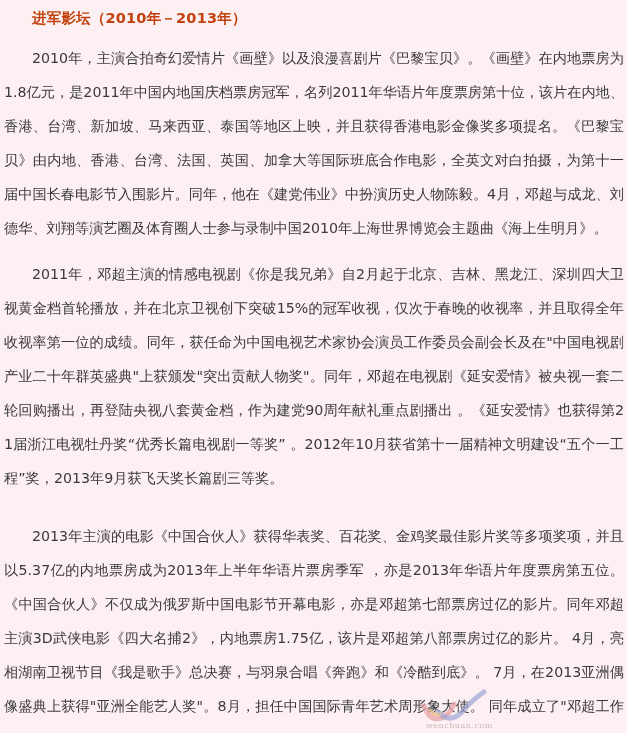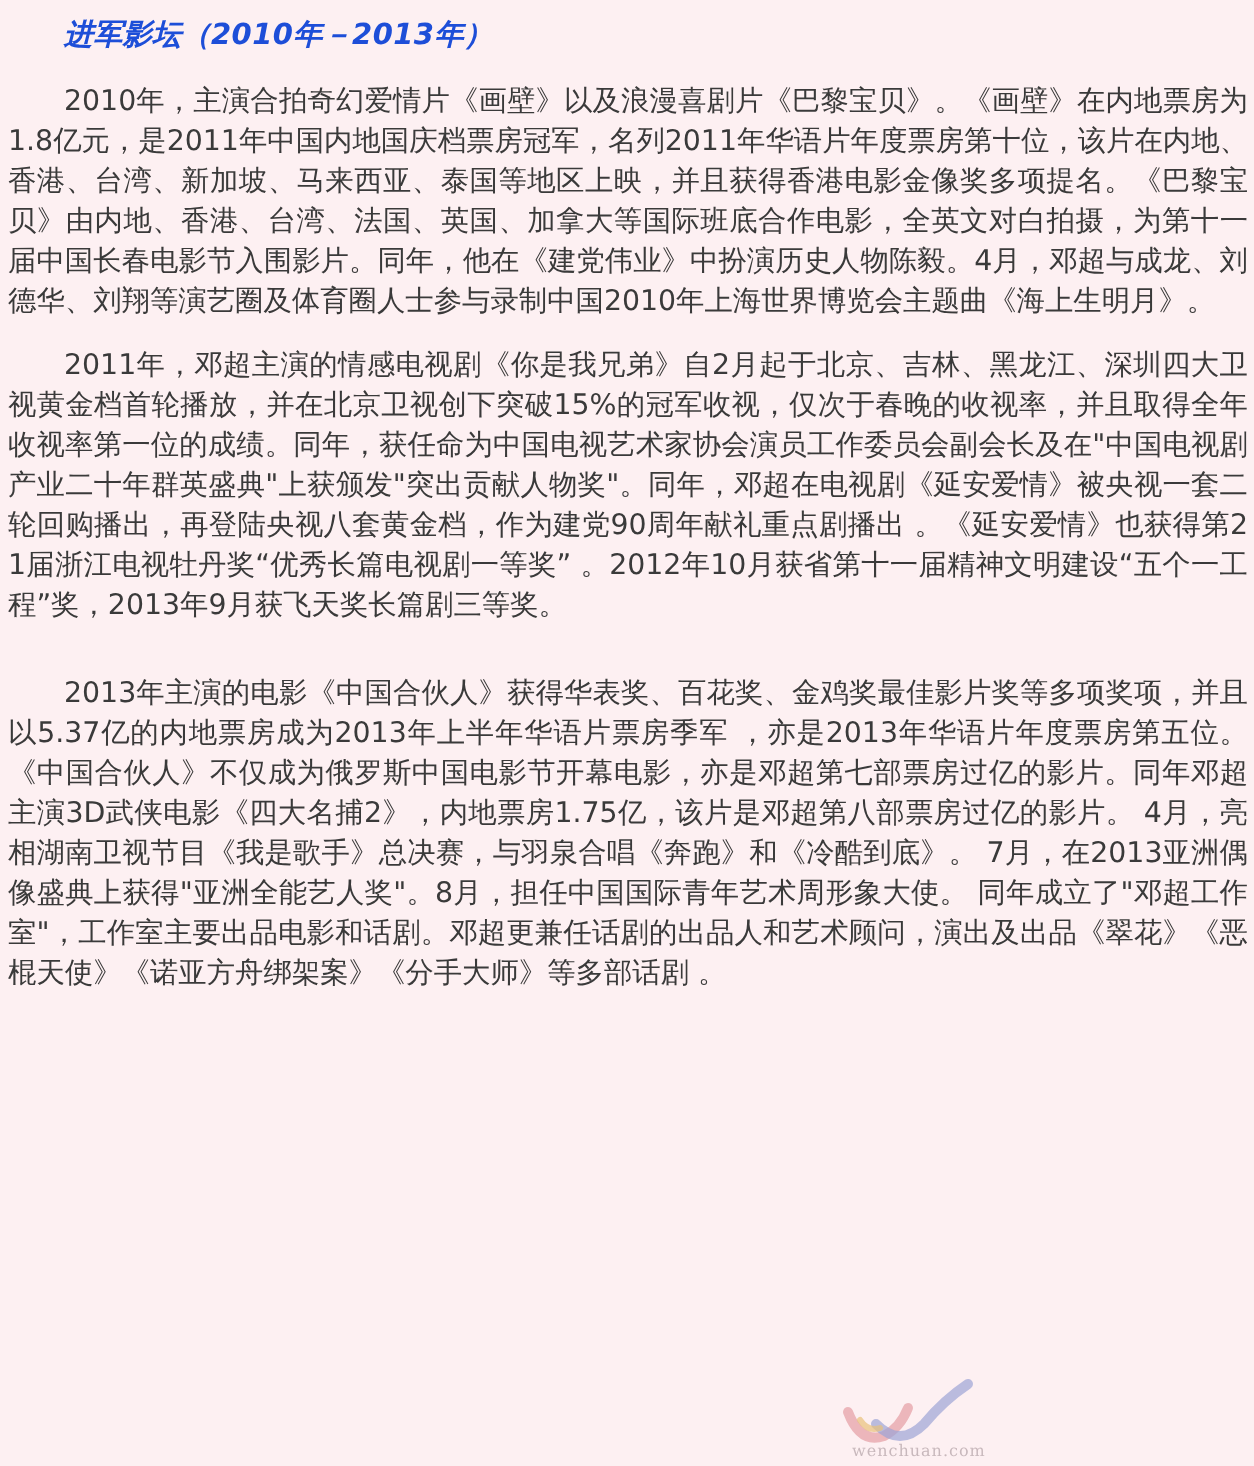--- a/index.html
+++ b/index.html
@@ -16,28 +16,27 @@
     position: absolute;
     left: 4px;
     top: 0;
     width: 620px;
   }
   .heading {
     margin: 8px 0 0 28px;
     font-size: 14.5px;
     font-weight: bold;
     line-height: 20px;
-    color: #1d4ed8;
+    color: #c2410c;
     letter-spacing: 0.2px;
-    font-style: italic;
   }
   .para {
     margin: 0;
     font-size: 14.2px;
-    line-height: 20px;
+    line-height: 34px;
     text-indent: 28px;
     text-align: justify;
     letter-spacing: 0px;
     color: #3a3a3a;
     word-break: break-all;
   }
   #p1 { margin-top: 13px; }
   .gap { height: 12px; }
   .watermark {
     position: absolute;

